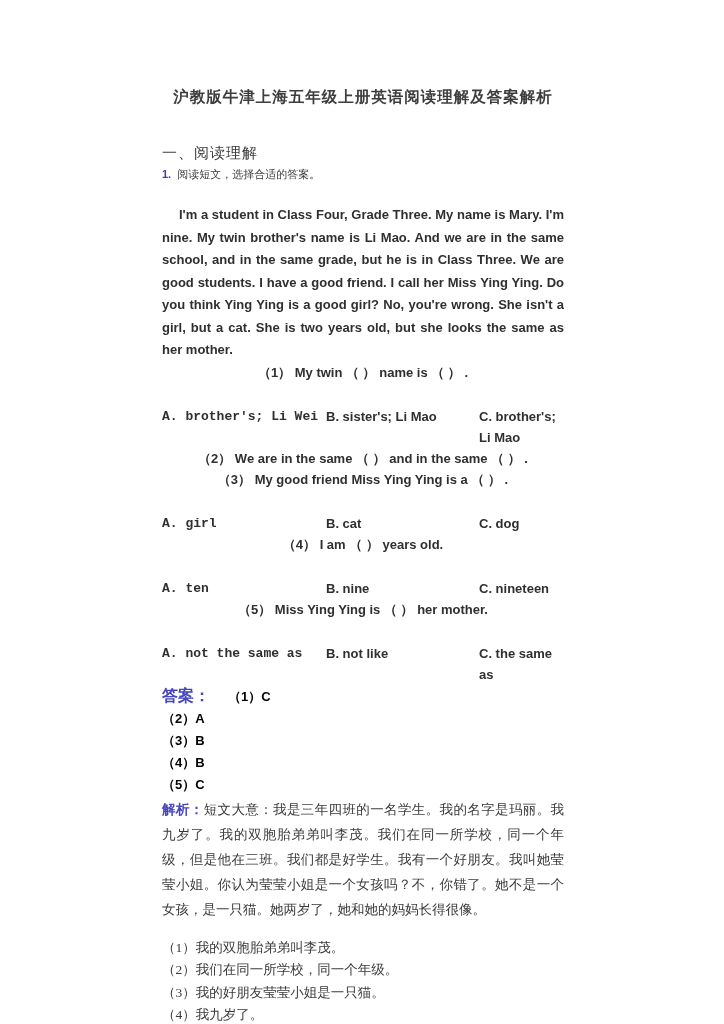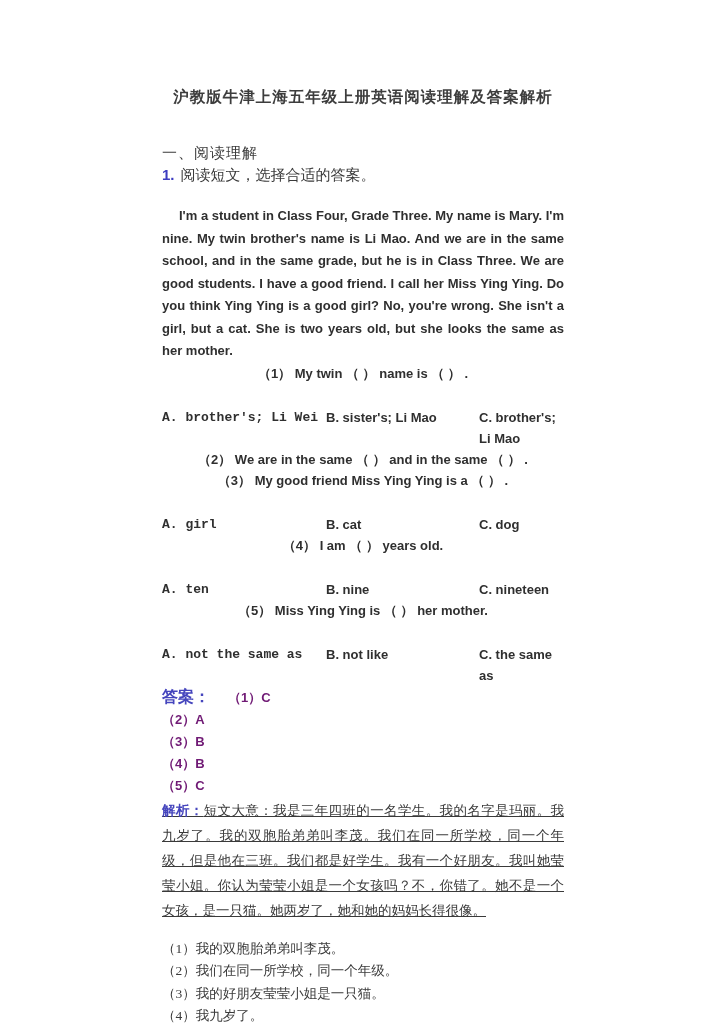--- a/index.html
+++ b/index.html
@@ -29,21 +29,21 @@
     font-family: "Liberation Serif", "DejaVu Serif", serif;
     font-size: 15px;
     font-weight: 500;
     color: #3a3a3a;
     letter-spacing: 1px;
     line-height: 17px;
   }
   .item-line {
     margin-top: 4px;
     font-family: "Liberation Serif", "DejaVu Serif", serif;
-    font-size: 15px;
+    font-size: 11px;
     line-height: 17px;
     color: #3a3a3a;
   }
   .item-num { color: #3c3cc0; margin-right: 6px; font-family: "Liberation Sans", sans-serif; font-weight: 600; }
   .passage {
     margin-top: 21px;
     font-family: "Liberation Sans", "DejaVu Sans", sans-serif;
     font-size: 13px;
     font-weight: 700;
     color: #2f2f2f;
@@ -80,31 +80,30 @@
     font-family: "Liberation Serif", "DejaVu Serif", serif;
     font-size: 16px;
     font-weight: 600;
     color: #4545bd;
     margin-right: 18px;
   }
   .answer-val, .answer-line {
     font-family: "Liberation Sans", "DejaVu Sans", sans-serif;
     font-size: 13px;
     font-weight: 700;
-    color: #701a75;
+    color: #000000;
     line-height: 22px;
   }
   .analysis {
     margin-top: 1px;
     font-family: "Liberation Serif", "DejaVu Serif", serif;
     font-size: 13.5px;
     color: #3a3a3a;
     line-height: 25px;
     text-align: justify;
-    text-decoration: underline;
   }
   .analysis-label { color: #4545bd; font-weight: 600; }
   .points { margin-top: 15px; }
   .point-line {
     font-family: "Liberation Serif", "DejaVu Serif", serif;
     font-size: 13.5px;
     color: #3a3a3a;
     line-height: 22.5px;
   }
 </style>

